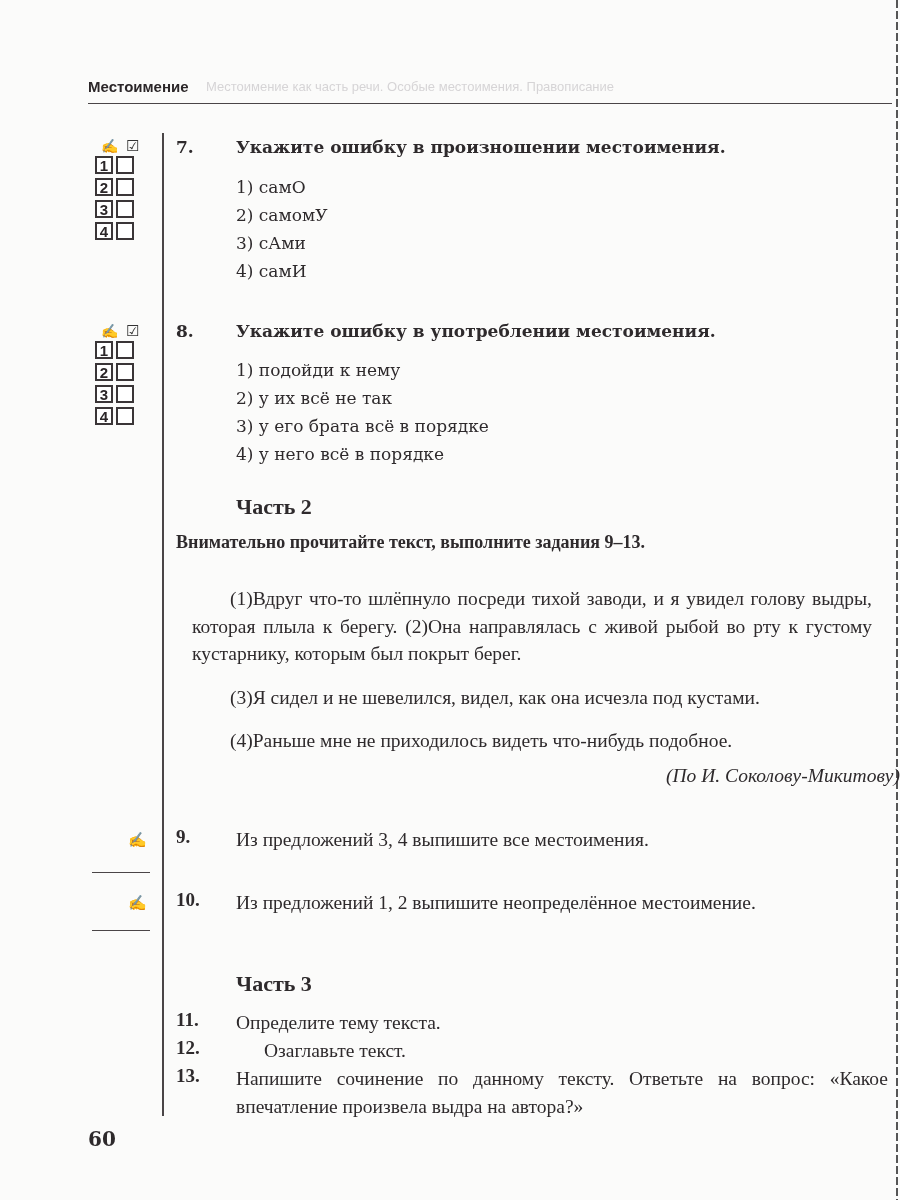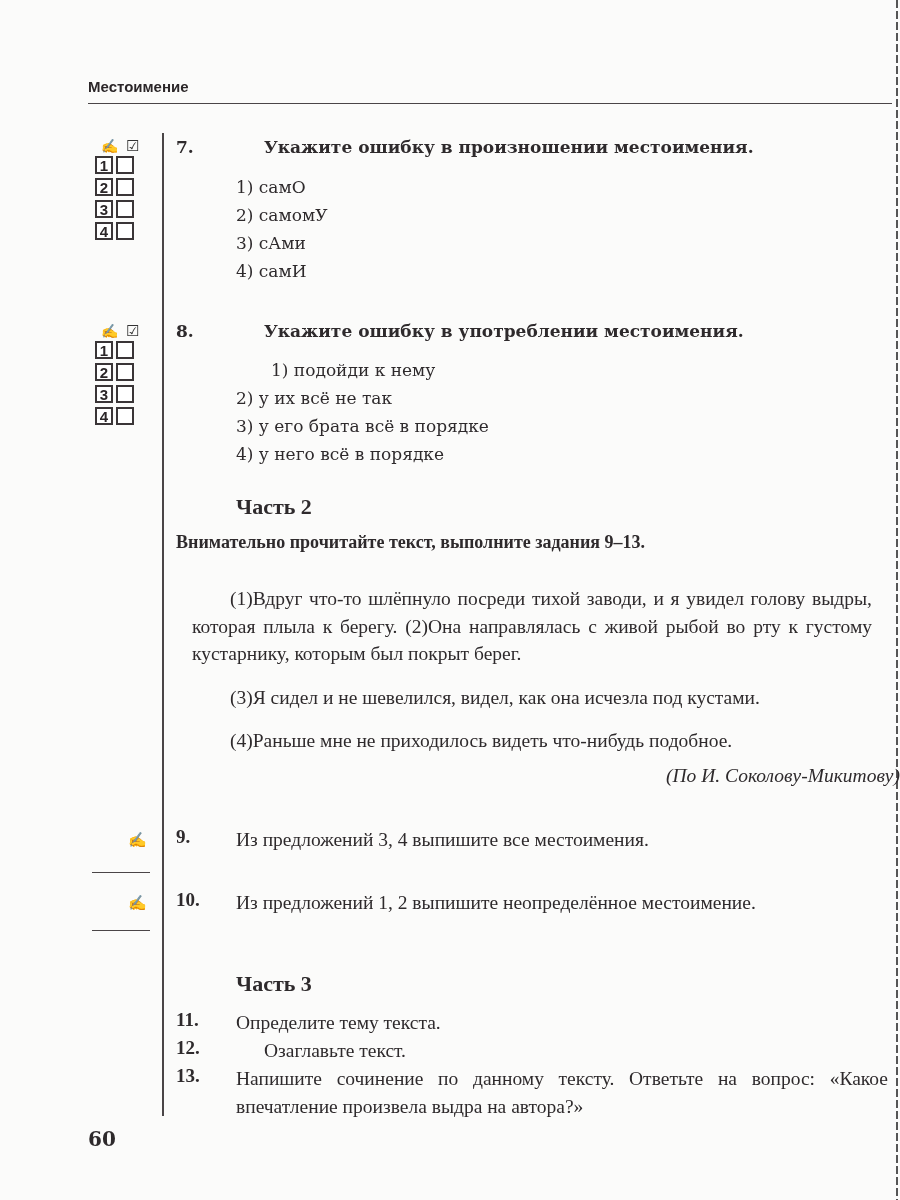--- a/index.html
+++ b/index.html
@@ -49,21 +49,20 @@
   .ans-box {
     width: 18px; height: 18px; border: 2px solid #3a3537; box-sizing: border-box;
     margin-left: 3px; background: #fff;
   }
   .qnum {
     position: absolute; font-weight: bold; font-size: 17px; color: #2e2a2c;
   }
   .qtext {
     position: absolute; font-weight: bold; font-size: 17px; color: #2e2a2c;
     white-space: nowrap;
-    margin-left: 28px;
   }
   .opt {
     position: absolute; left: 236px; font-size: 17px; white-space: nowrap;
   }
   .part-title {
     position: absolute; left: 236px; font-weight: bold; font-size: 22px;
     font-family: "Liberation Serif", serif;
   }
   .instruction {
     position: absolute; left: 176px; font-weight: bold; font-size: 18px;
@@ -94,20 +93,21 @@
     font-family: "DejaVu Serif", serif;
   }
 </style>
 </head>
 <body>
 
 <div class="page-edge"></div>
 
 <div class="header">
   <span class="header-title">Местоимение</span>
+  <span class="header-ghost">Местоимение как часть речи. Особые местоимения. Правописание</span>
 </div>
 <div class="header-rule"></div>
 <div class="vline"></div>
 
 <div class="ans-grid" style="top:140px;">
   <div class="ans-head">
     <span class="pen">✍</span>
     <span class="chk">☑</span>
   </div>
   <div class="ans-row">
@@ -151,21 +151,21 @@
       <span class="ans-num">3</span>
       <span class="ans-box"></span>
     </div>
   <div class="ans-row">
       <span class="ans-num">4</span>
       <span class="ans-box"></span>
     </div>
 </div>
 <div class="qnum" style="left:176px; top:321px;">8.</div>
 <div class="qtext" style="left:236px; top:321px;">Укажите ошибку в употреблении местоимения.</div>
-<div class="opt" style="top:360px;margin-left:35px;">1)  подойди к нему</div>
+<div class="opt" style="top:360px;">1)  подойди к нему</div>
 <div class="opt" style="top:388px;">2)  у их всё не так</div>
 <div class="opt" style="top:416px;">3)  у его брата всё в порядке</div>
 <div class="opt" style="top:444px;">4)  у него всё в порядке</div>
 
 <div class="part-title" style="top:494px;">Часть 2</div>
 <div class="instruction" style="top:532px;">Внимательно прочитайте текст, выполните задания 9–13.</div>
 
 <div class="passage" style="top:569px;">
   <p>(1)Вдруг что-то шлёпнуло посреди тихой заводи, и я увидел голову выдры, которая плыла к берегу. (2)Она направлялась с живой рыбой во рту к густому кустарнику, которым был покрыт берег.</p>
   <p>(3)Я сидел и не шевелился, видел, как она исчезла под кустами.</p>

